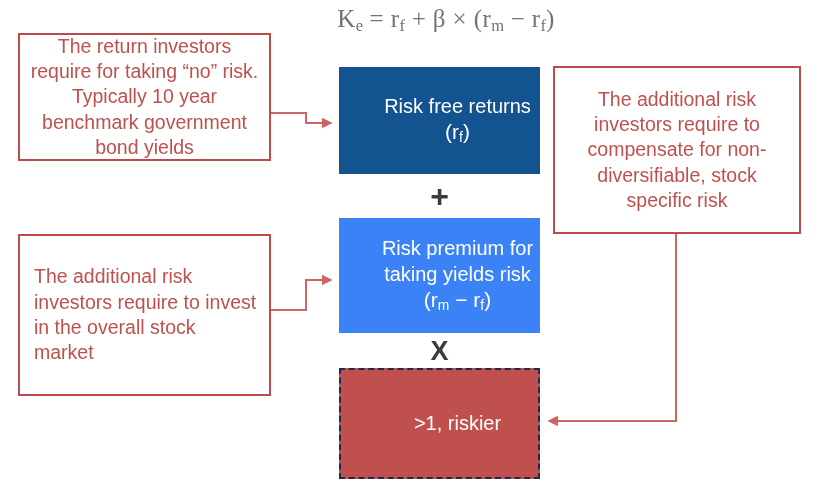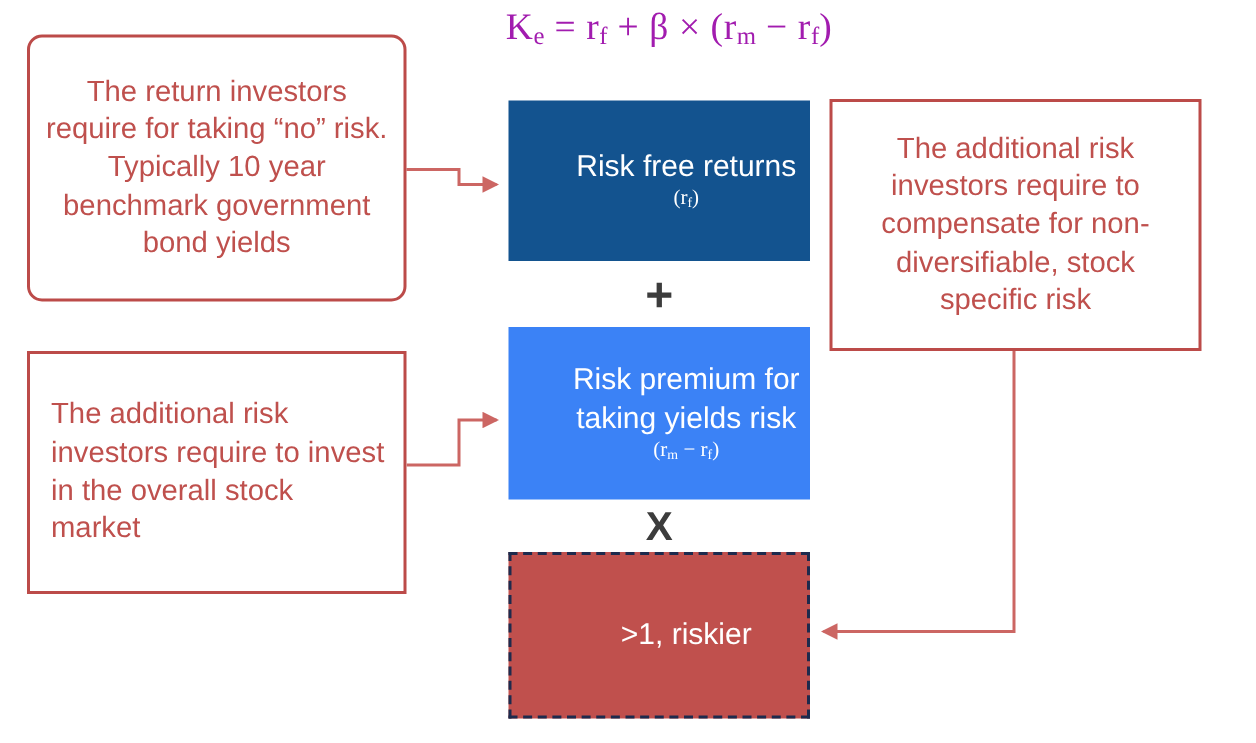--- a/index.html
+++ b/index.html
@@ -24,21 +24,21 @@
 
   
   .formula {
     position: absolute;
     left: 281px;
     top: 5px;
     width: 330px;
     text-align: center;
     font-family: "Liberation Serif", serif;
     font-size: 25px;
-    color: #a21caf;
+    color: #737373;
     letter-spacing: 0.4px;
     white-space: nowrap;
   }
   .formula sub {
     font-size: 0.66em;
     vertical-align: -0.22em;
     letter-spacing: 0;
   }
 
   
@@ -50,24 +50,23 @@
     color: #bf504d;
     font-size: 19.5px;
     line-height: 1.30;
     display: flex;
     align-items: center;
     padding: 6px 10px;
   }
   .callout .txt { width: 100%; }
 
   #callout-riskfree {
-    left: 18px; top: 23px;
-    width: 253px; height: 178px;
+    left: 18px; top: 33px;
+    width: 253px; height: 128px;
     justify-content: center;
-    border-radius: 10px;
   }
   #callout-riskfree .txt { text-align: center; }
 
   #callout-market {
     left: 18px; top: 234px;
     width: 253px; height: 162px;
     padding-left: 14px;
   }
   #callout-market .txt { text-align: left; }
 
@@ -85,22 +84,22 @@
     color: #ffffff;
     font-size: 20px;
     line-height: 1.28;
     display: flex;
     align-items: center;
     justify-content: center;
     text-align: center;
     padding-left: 36px;
   }
   .component .sub-line {
-    font-family: Liberation Serif, serif;
-    font-size: 14px;
+    font-family: Liberation Sans, sans-serif;
+    font-size: 21px;
   }
   .component .sub-line sub {
     font-size: 0.66em;
     vertical-align: -0.22em;
   }
 
   #box-risk-free {
     left: 339px; top: 67px;
     width: 201px; height: 107px;
     background: #13538F;

